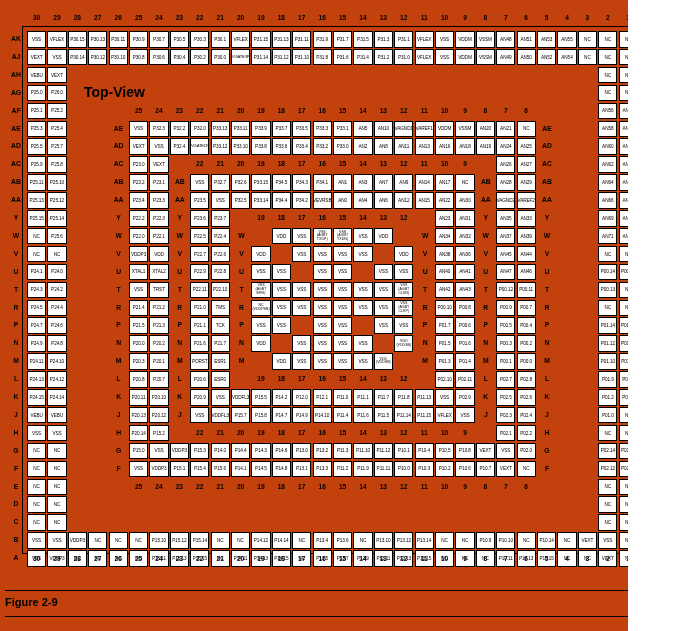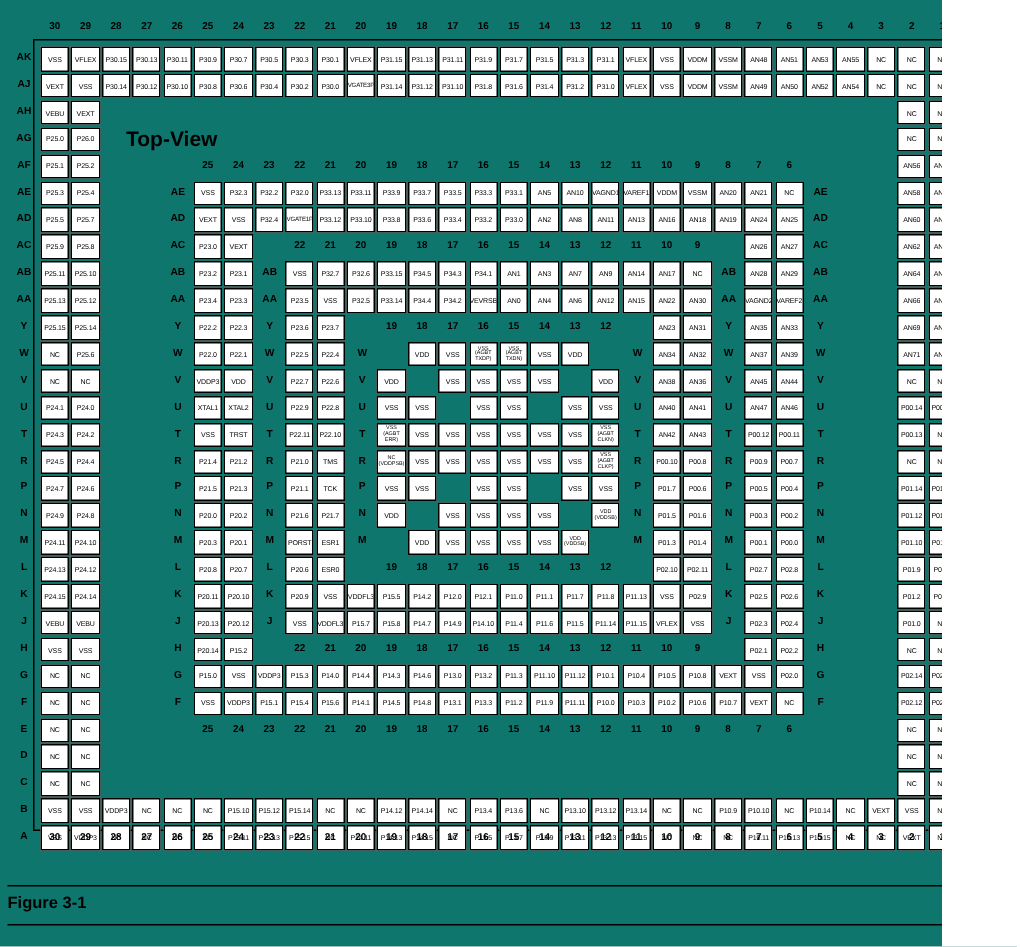--- a/index.html
+++ b/index.html
@@ -1,16 +1,16 @@
 <!DOCTYPE html>
 <html><head>
 <meta charset="utf-8">
 <style>
   html,body{margin:0;padding:0;background:#ffffff;}
-  #stage{position:relative;width:628px;height:631px;background:#0f766e;
+  #stage{position:relative;width:628px;height:631px;background:#c2410c;
          font-family:"Liberation Sans","DejaVu Sans",sans-serif;overflow:hidden;}
   .outline{position:absolute;border:1.6px solid #000;background:transparent;}
   .pin{position:absolute;width:19.2px;height:16.6px;border:0.9px solid #000;background:#fff;
        box-sizing:border-box;display:flex;align-items:center;justify-content:center;text-align:center;
        font-size:4.7px;line-height:1.08;color:#000;letter-spacing:-0.1px;overflow:hidden;}
   .pin.long{font-size:4.1px;letter-spacing:-0.15px;}
   .pin.multi{font-size:3.6px;line-height:1.05;letter-spacing:0;padding:0 0.5px;}
   .hdr{position:absolute;width:20.4px;height:9px;font-size:6.6px;font-weight:bold;text-align:center;color:#000;}
   .rlab{position:absolute;width:18px;height:10px;font-size:6.8px;font-weight:bold;text-align:center;color:#000;}
   .topview{position:absolute;left:84px;top:84px;font-size:14px;font-weight:bold;color:#000;}
@@ -826,16 +826,16 @@
       <div class="rlab" style="left: 644px; top: 446.7px;">G</div>
       <div class="rlab" style="left: 644px; top: 464.6px;">F</div>
       <div class="rlab" style="left: 644px; top: 482.5px;">E</div>
       <div class="rlab" style="left: 644px; top: 500.4px;">D</div>
       <div class="rlab" style="left: 644px; top: 518.3px;">C</div>
       <div class="rlab" style="left: 644px; top: 536.2px;">B</div>
       <div class="rlab" style="left: 644px; top: 554.1px;">A</div>
     </div>
   <div class="rule" style="top:590px;"></div>
   <div class="caption">
-    <span class="cap-label">Figure 3-1</span>
+    <span class="cap-label">Figure 2-9</span>
   </div>
   <div class="rule" style="top:616px;"></div>
 </div>
 
 </body></html>

